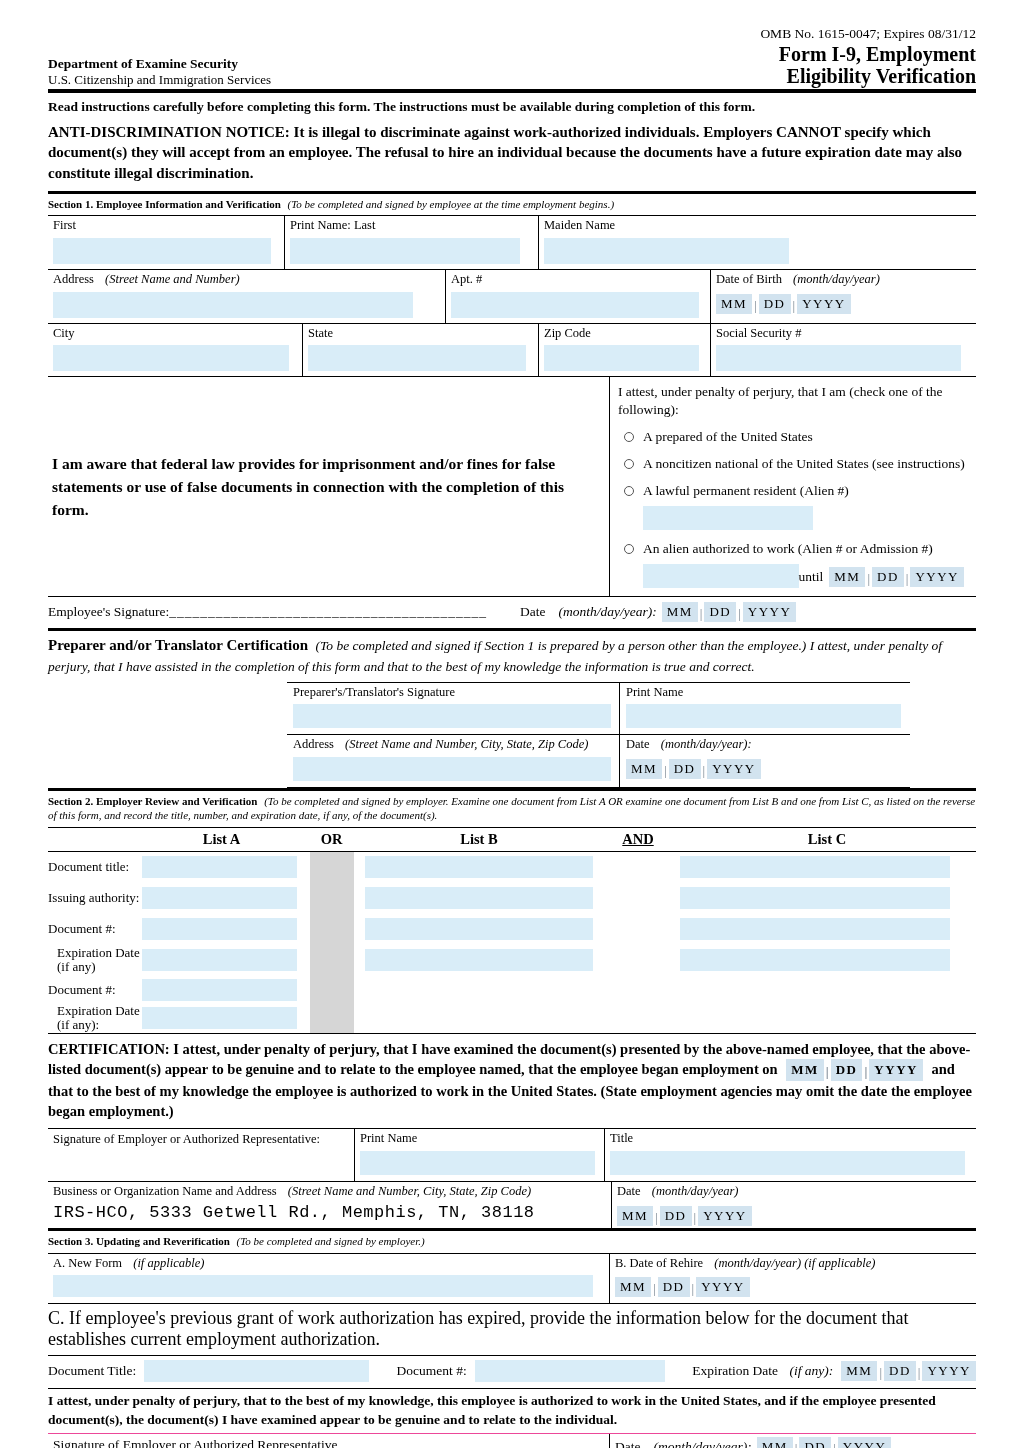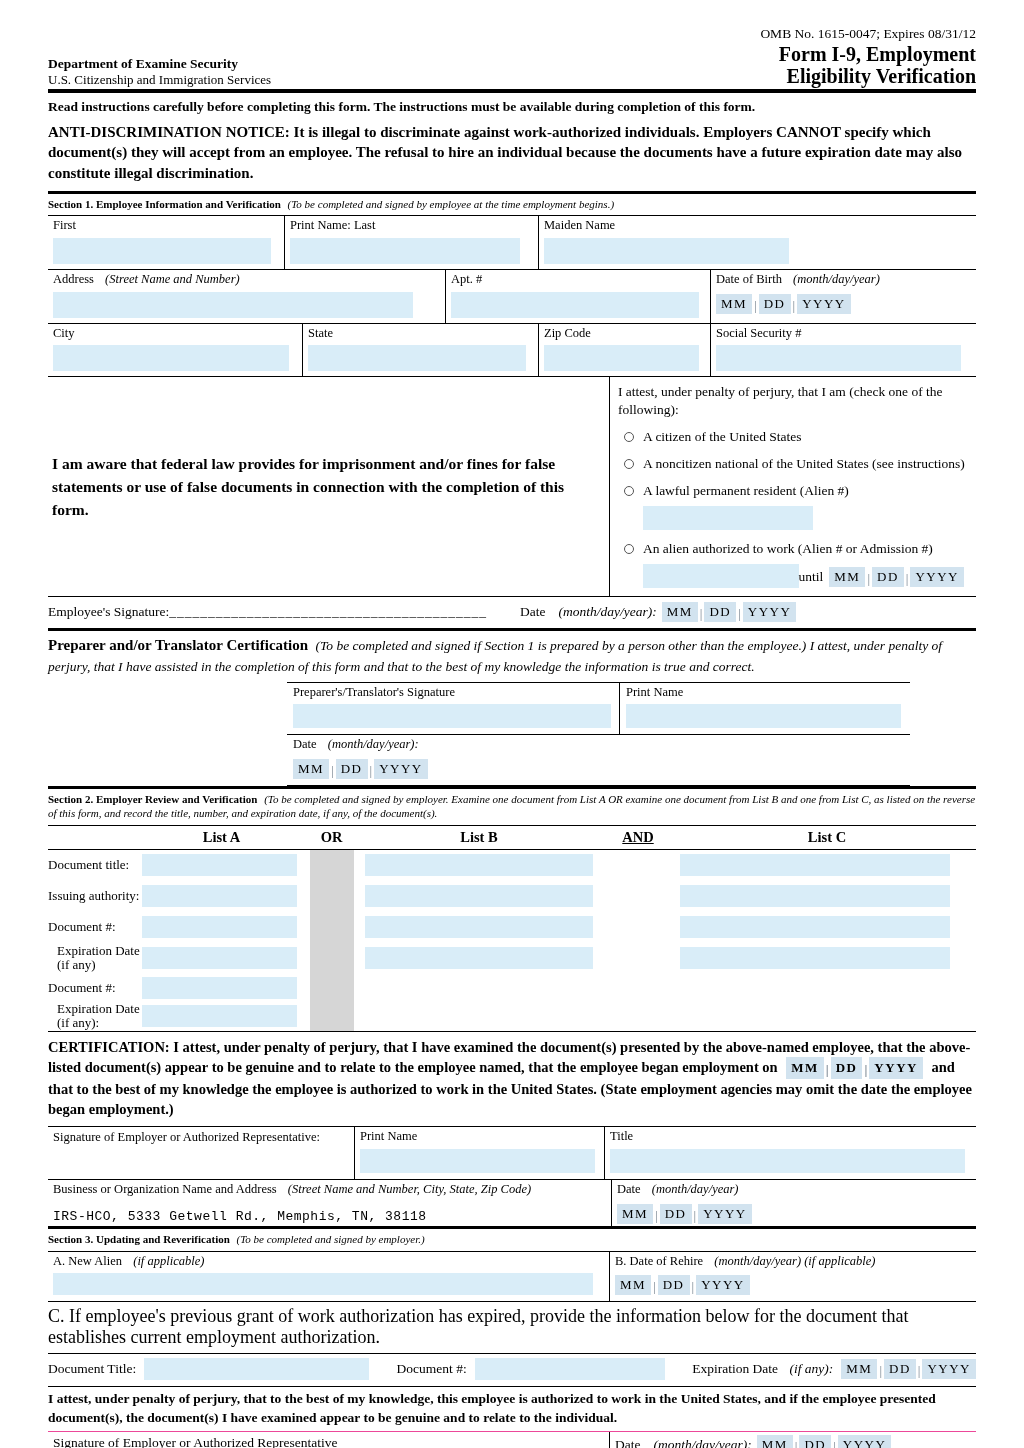--- a/index.html
+++ b/index.html
@@ -90,21 +90,21 @@
   .cert { border-top:1px solid #000; padding:5px 0 7px; font-weight:bold; font-size:14.5px; line-height:1.38; }
   .cert .dmask { margin:0 5px; }
 
   .emp-r1 { display:flex; border-top:1px solid #000; border-bottom:1px solid #000; min-height:54px; }
   .e1 { width:307px; border-right:1px solid #000; padding:3px 5px; }
   .e2 { width:250px; border-right:1px solid #000; padding:2px 5px; }
   .e3 { width:371px; padding:2px 5px; }
   .emp-r2 { display:flex; min-height:46px; }
   .e4 { width:564px; border-right:1px solid #000; padding:2px 5px; }
   .e5 { width:364px; padding:2px 5px; }
-  .biz-value { font-family:"Liberation Mono","DejaVu Sans Mono",monospace; font-size:13px; margin-top:11px; letter-spacing:0.5px; }
+  .biz-value { font-family:"Liberation Mono","DejaVu Sans Mono",monospace; font-size:17px; margin-top:3px; letter-spacing:0.5px; }
 
   
   .s3-ab { display:flex; border-bottom:1px solid #000; min-height:50px; }
   .s3a { width:562px; border-right:1px solid #000; padding:2px 5px; }
   .s3b { width:366px; padding:2px 5px; }
   .s3a .inp { height:22px; width:540px; }
   .s3-c { border-bottom:1px solid #000; padding:4px 0 5px; font-size:18px; }
   .s3-doc { display:flex; align-items:center; justify-content:space-between; border-bottom:1px solid #000; padding:4px 0 6px; font-size:13.5px; }
   .docg { display:flex; align-items:center; gap:8px; }
   .dinp-t { width:225px; height:22px; background:#d9edf8; }
@@ -201,21 +201,21 @@
   </div>
 
   <div class="attest">
     <div class="attest-left">
       <div class="warning">I am aware that federal law provides for imprisonment and/or fines for false statements or use of false documents in connection with the completion of this form.</div>
     </div>
     <div class="attest-right">
       <div class="attest-intro">I attest, under penalty of perjury, that I am (check one of the following):</div>
       <div class="opt">
         <span class="radio"></span>
-        <span>A citizen of the United States</span>
+        <span>A prepared of the United States</span>
       </div>
       <div class="opt">
         <span class="radio"></span>
         <span>A noncitizen national of the United States (see instructions)</span>
       </div>
       <div class="opt">
         <span class="radio"></span>
         <span>A lawful permanent resident (Alien #)</span>
       </div>
       <div class="opt-inp"></div>
@@ -266,20 +266,27 @@
       <div class="pcell pc1">
         <div class="flbl">Preparer's/Translator's Signature</div>
         <div class="inp pinp" style="width:318px"></div>
       </div>
       <div class="pcell pc2">
         <div class="flbl">Print Name</div>
         <div class="inp pinp" style="width:275px"></div>
       </div>
     </div>
     <div class="prow">
+      <div class="pcell pc1">
+        <div class="flbl">
+          <span>Address</span>
+          <span class="st-i">(Street Name and Number, City, State, Zip Code)</span>
+        </div>
+        <div class="inp pinp" style="width:318px"></div>
+      </div>
       <div class="pcell pc2">
         <div class="flbl">
           <span>Date</span>
           <span class="st-i">(month/day/year):</span>
         </div>
         <div class="dmask dmt">
             <span class="dm-seg">MM</span>
             <span class="dm-sep">|</span>
             <span class="dm-seg">DD</span>
             <span class="dm-sep">|</span>
@@ -449,21 +456,21 @@
   </div>
 
   <div class="sec-title">
     <span class="st-b">Section 3. Updating and Reverification</span>
     <span class="st-i">(To be completed and signed by employer.)</span>
   </div>
 
   <div class="s3-ab">
     <div class="s3a">
       <div class="flbl">
-        <span>A. New Alien</span>
+        <span>A. New Form</span>
         <span class="st-i">(if applicable)</span>
       </div>
       <div class="inp"></div>
     </div>
     <div class="s3b">
       <div class="flbl">
         <span>B. Date of Rehire</span>
         <span class="st-i">(month/day/year) (if applicable)</span>
       </div>
       <div class="dmask dmt">

